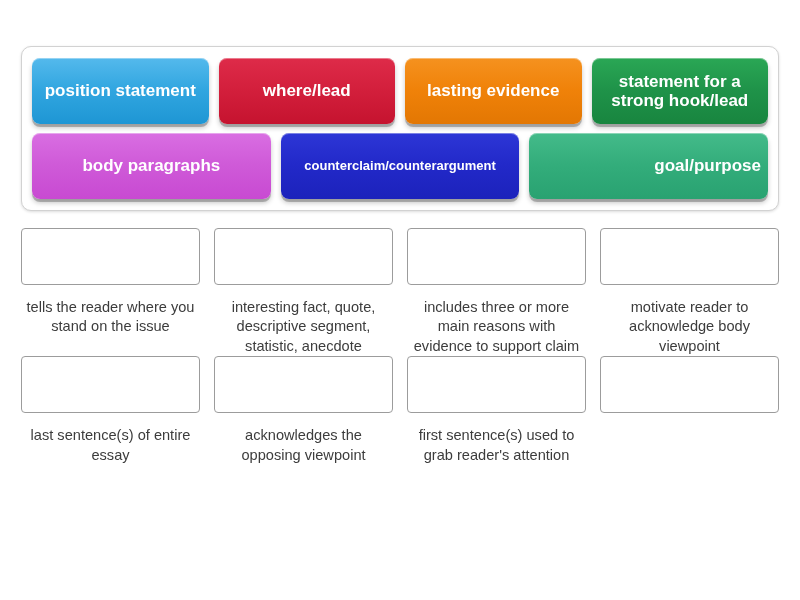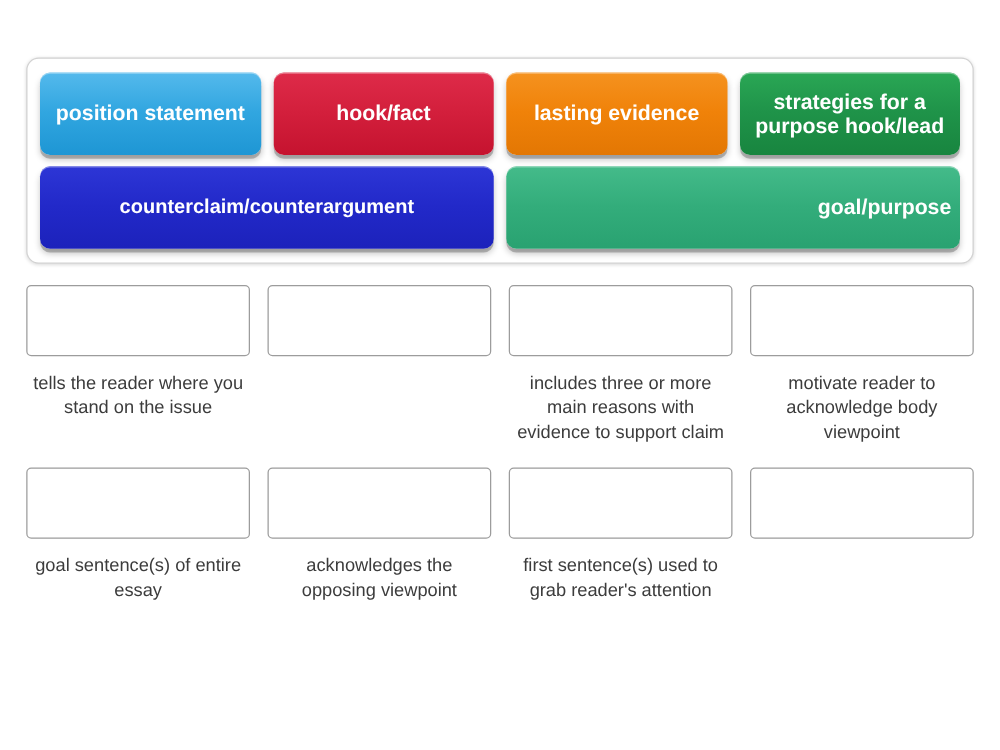--- a/index.html
+++ b/index.html
@@ -70,31 +70,30 @@
   .tile.c-blue      { background: linear-gradient(180deg, #54b9ec 0%, #31a6e0 48%, #1e96d4 100%); }
   .tile.c-crimson   { background: linear-gradient(180deg, #de2b49 0%, #d31f3c 48%, #c5132f 100%); }
   .tile.c-orange    { background: linear-gradient(180deg, #f5921f 0%, #f08209 48%, #e37703 100%); }
   .tile.c-green     { background: linear-gradient(180deg, #2aa755 0%, #1f9349 48%, #18853f 100%); }
   .tile.c-orchid    { background: linear-gradient(180deg, #d濃 0%, #cf5ad8 48%, #c84ad2 100%); }
   .tile.c-orchid    { background: linear-gradient(180deg, #d96ee2 0%, #cf5ad8 48%, #c84ad2 100%); }
   .tile.c-royal     { background: linear-gradient(180deg, #2d36d6 0%, #2229c9 48%, #1c22bb 100%); }
   .tile.c-seagreen  { background: linear-gradient(180deg, #44bb8a 0%, #33ad7b 48%, #29a271 100%); justify-content: flex-end; }
   .tile.c-tomato    { background: linear-gradient(180deg, #f04a1c 0%, #e53d12 48%, #d9350c 100%); }
 
-  .tile.small-text { font-size: 16px; }
+  .tile.small-text { font-size: 13px; }
 
   
   .answer-grid {
     position: absolute;
     left: 21px;
     top: 228px;
     width: 758px;
     display: flex;
     flex-direction: column;
-    gap: 18px;
   }
 
   .answer-row {
     display: flex;
     flex-direction: row;
     gap: 14px;
   }
 
   .answer-cell {
     flex: 1 1 0;
@@ -124,65 +123,69 @@
 
 <div id="app">
 
   <div class="tile-tray">
 
     <div class="tile-row">
       <div class="tile c-blue">
         <span class="tile-label">position statement</span>
       </div>
       <div class="tile c-crimson">
-        <span class="tile-label">hook/fact</span>
+        <span class="tile-label">where/lead</span>
       </div>
       <div class="tile c-orange">
         <span class="tile-label">lasting evidence</span>
       </div>
       <div class="tile c-green">
-        <span class="tile-label">strategies for a purpose hook/lead</span>
+        <span class="tile-label">statement for a strong hook/lead</span>
       </div>
     </div>
 
     <div class="tile-row">
+      <div class="tile c-orchid">
+        <span class="tile-label">body paragraphs</span>
+      </div>
       <div class="tile c-royal small-text">
         <span class="tile-label">counterclaim/counterargument</span>
       </div>
       <div class="tile c-seagreen">
         <span class="tile-label">goal/purpose</span>
       </div>
     </div>
 
   </div>
 
   <div class="answer-grid">
 
     <div class="answer-row">
       <div class="answer-cell">
         <div class="drop-zone"></div>
         <div class="caption">tells the reader where you stand on the issue</div>
       </div>
       <div class="answer-cell">
         <div class="drop-zone"></div>
+        <div class="caption">interesting fact, quote, descriptive segment, statistic, anecdote</div>
       </div>
       <div class="answer-cell">
         <div class="drop-zone"></div>
         <div class="caption">includes three or more main reasons with evidence to support claim</div>
       </div>
       <div class="answer-cell">
         <div class="drop-zone"></div>
         <div class="caption">motivate reader to acknowledge body viewpoint</div>
       </div>
     </div>
 
     <div class="answer-row">
       <div class="answer-cell">
         <div class="drop-zone"></div>
-        <div class="caption">goal sentence(s) of entire essay</div>
+        <div class="caption">last sentence(s) of entire essay</div>
       </div>
       <div class="answer-cell">
         <div class="drop-zone"></div>
         <div class="caption">acknowledges the opposing viewpoint</div>
       </div>
       <div class="answer-cell">
         <div class="drop-zone"></div>
         <div class="caption">first sentence(s) used to grab reader's attention</div>
       </div>
       <div class="answer-cell">

